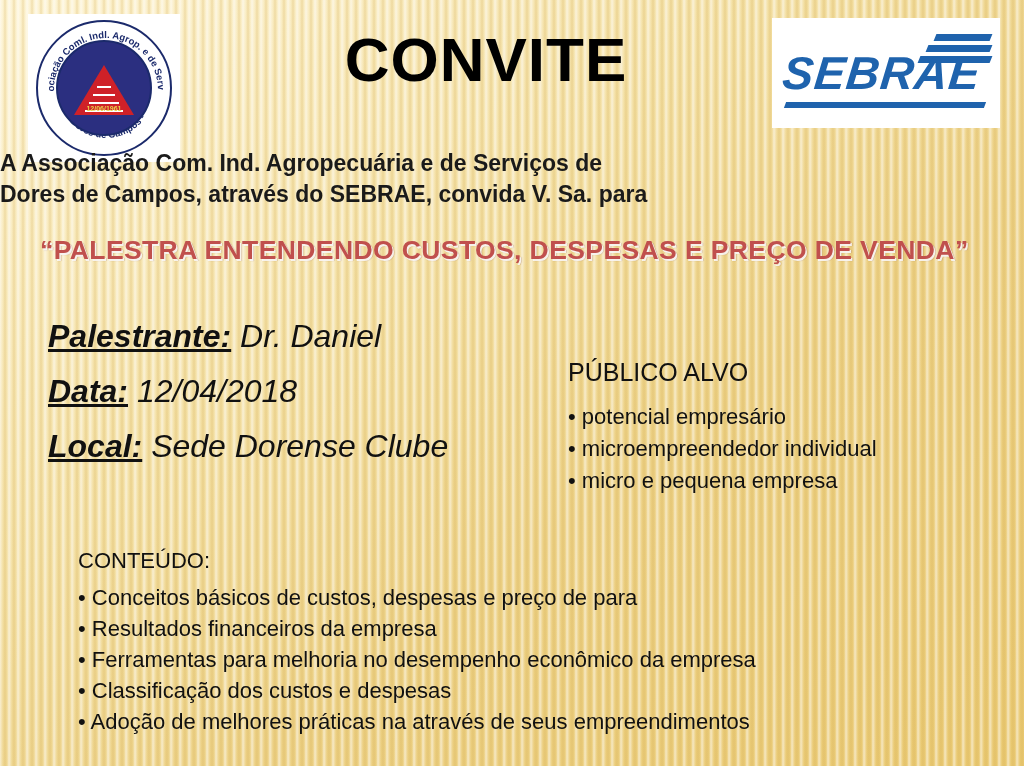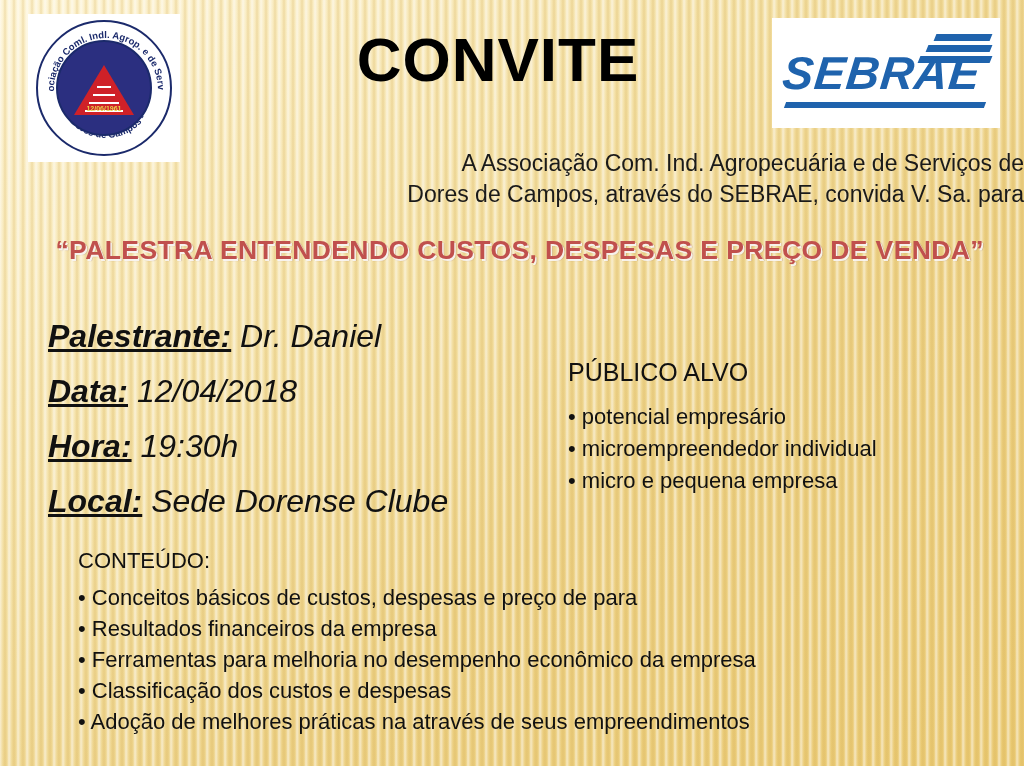--- a/index.html
+++ b/index.html
@@ -161,46 +161,47 @@
   .assoc-ring-text text {
     font-size: 9.5px;
     font-family: "Liberation Sans", sans-serif;
     font-weight: bold;
     fill: #1b2a6b;
   }
 
   
   .convite {
     position: absolute;
-    left: 12px;
+    left: 0;
     top: 24px;
     width: 972px;
     text-align: center;
     font-family: "Liberation Sans", sans-serif;
     font-weight: bold;
     font-size: 62px;
     letter-spacing: 1px;
     color: #000;
   }
   .intro {
     position: absolute;
     left: 0;
     top: 148px;
     width: 1024px;
-    text-align: right;
+    text-align: left;
     font-size: 23px;
     line-height: 31px;
     color: #1a1a1a;
+    font-weight: bold;
   }
   .palestra-title {
     position: absolute;
     left: 40px;
     top: 230px;
     width: 944px;
-    text-align: right;
+    text-align: left;
     font-size: 26.5px;
     line-height: 40px;
     font-weight: bold;
     letter-spacing: 0.4px;
     color: #c0504d;
     text-shadow: 1.5px 1.5px 0 rgba(255,255,255,0.85), 2px 2px 1px rgba(120,60,50,0.35);
   }
 
   
   .info-block {
@@ -314,24 +315,20 @@
   <div class="info-block">
     <div class="info-line">
       <span class="lbl">Palestrante:</span>
       <span>Dr. Daniel</span>
     </div>
     <div class="info-line">
       <span class="lbl">Data:</span>
       <span>12/04/2018</span>
     </div>
     <div class="info-line">
-      <span class="lbl">Hora:</span>
-      <span>19:30h</span>
-    </div>
-    <div class="info-line">
       <span class="lbl">Local:</span>
       <span>Sede Dorense Clube</span>
     </div>
   </div>
 
   <div class="publico">
     <div class="publico-title">PÚBLICO ALVO</div>
     <div class="publico-item">• potencial empresário</div>
     <div class="publico-item">• microempreendedor individual</div>
     <div class="publico-item">• micro e pequena empresa</div>

